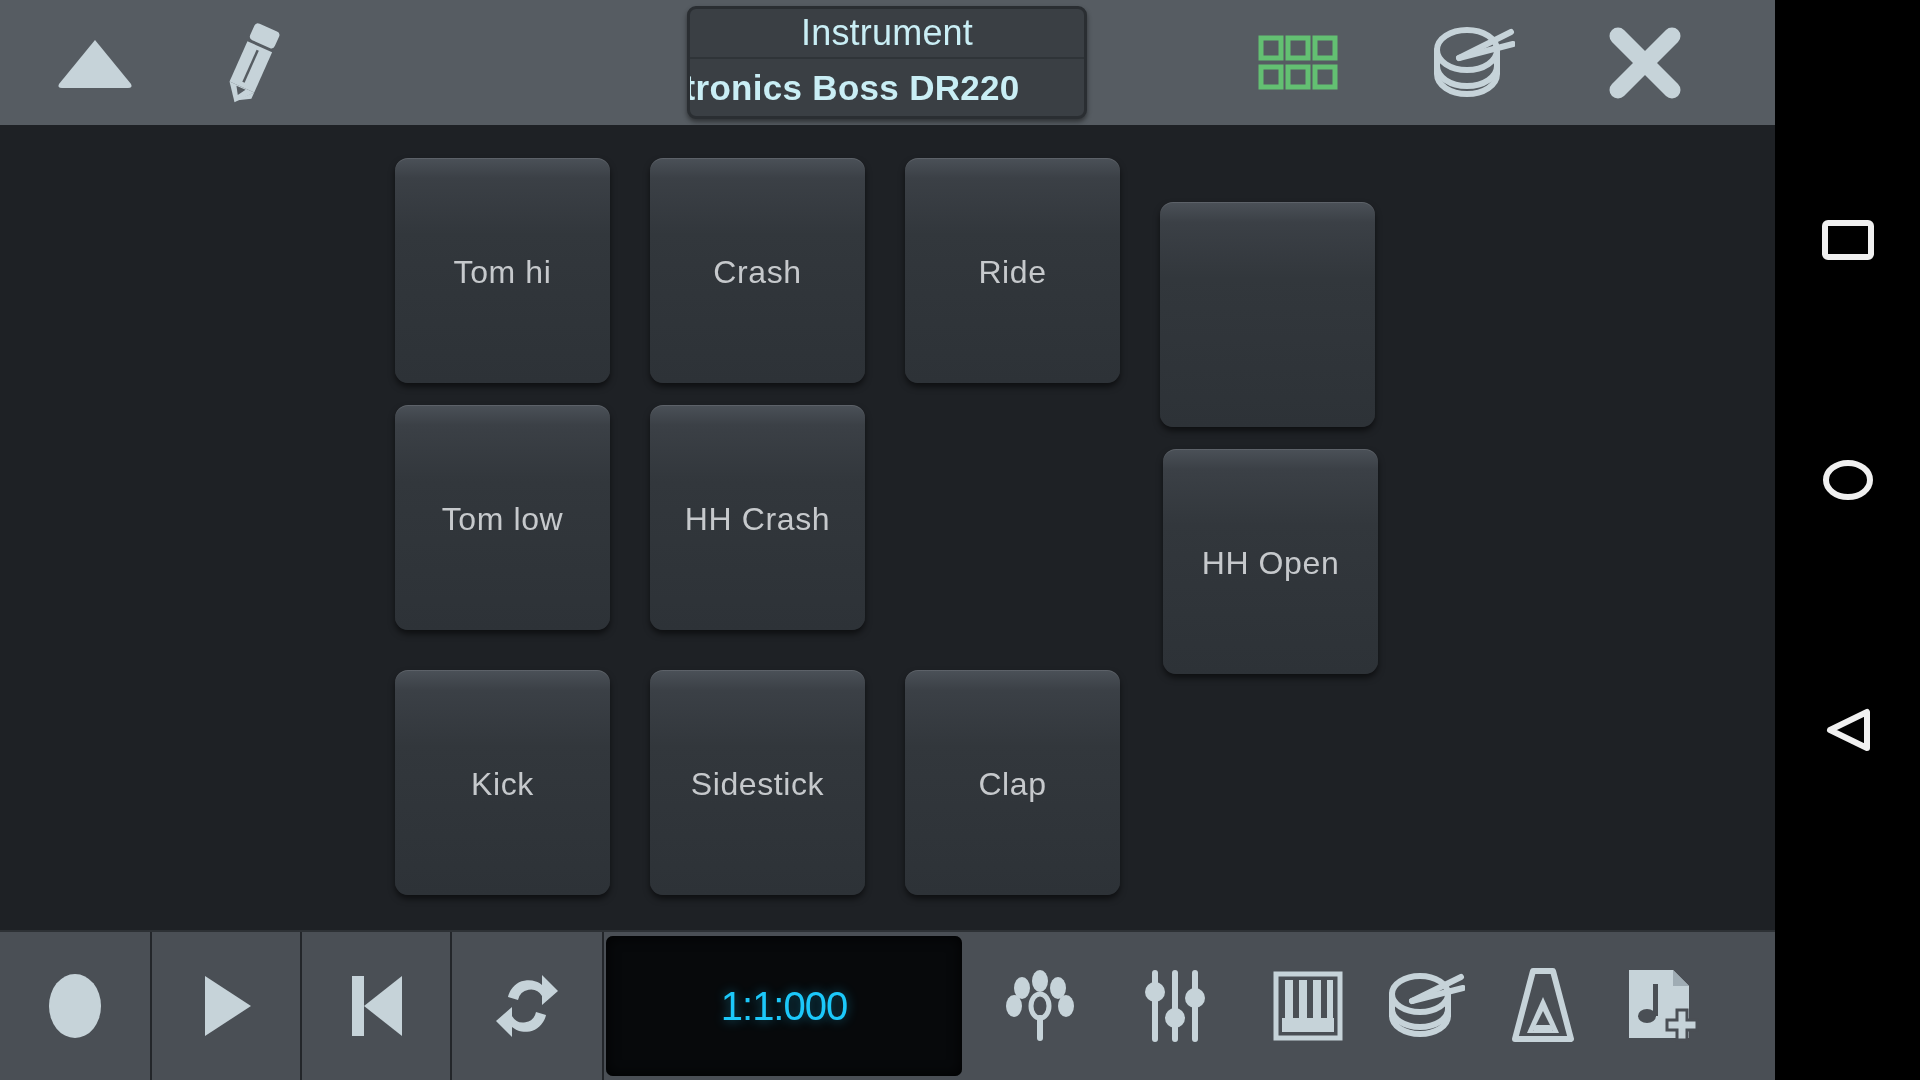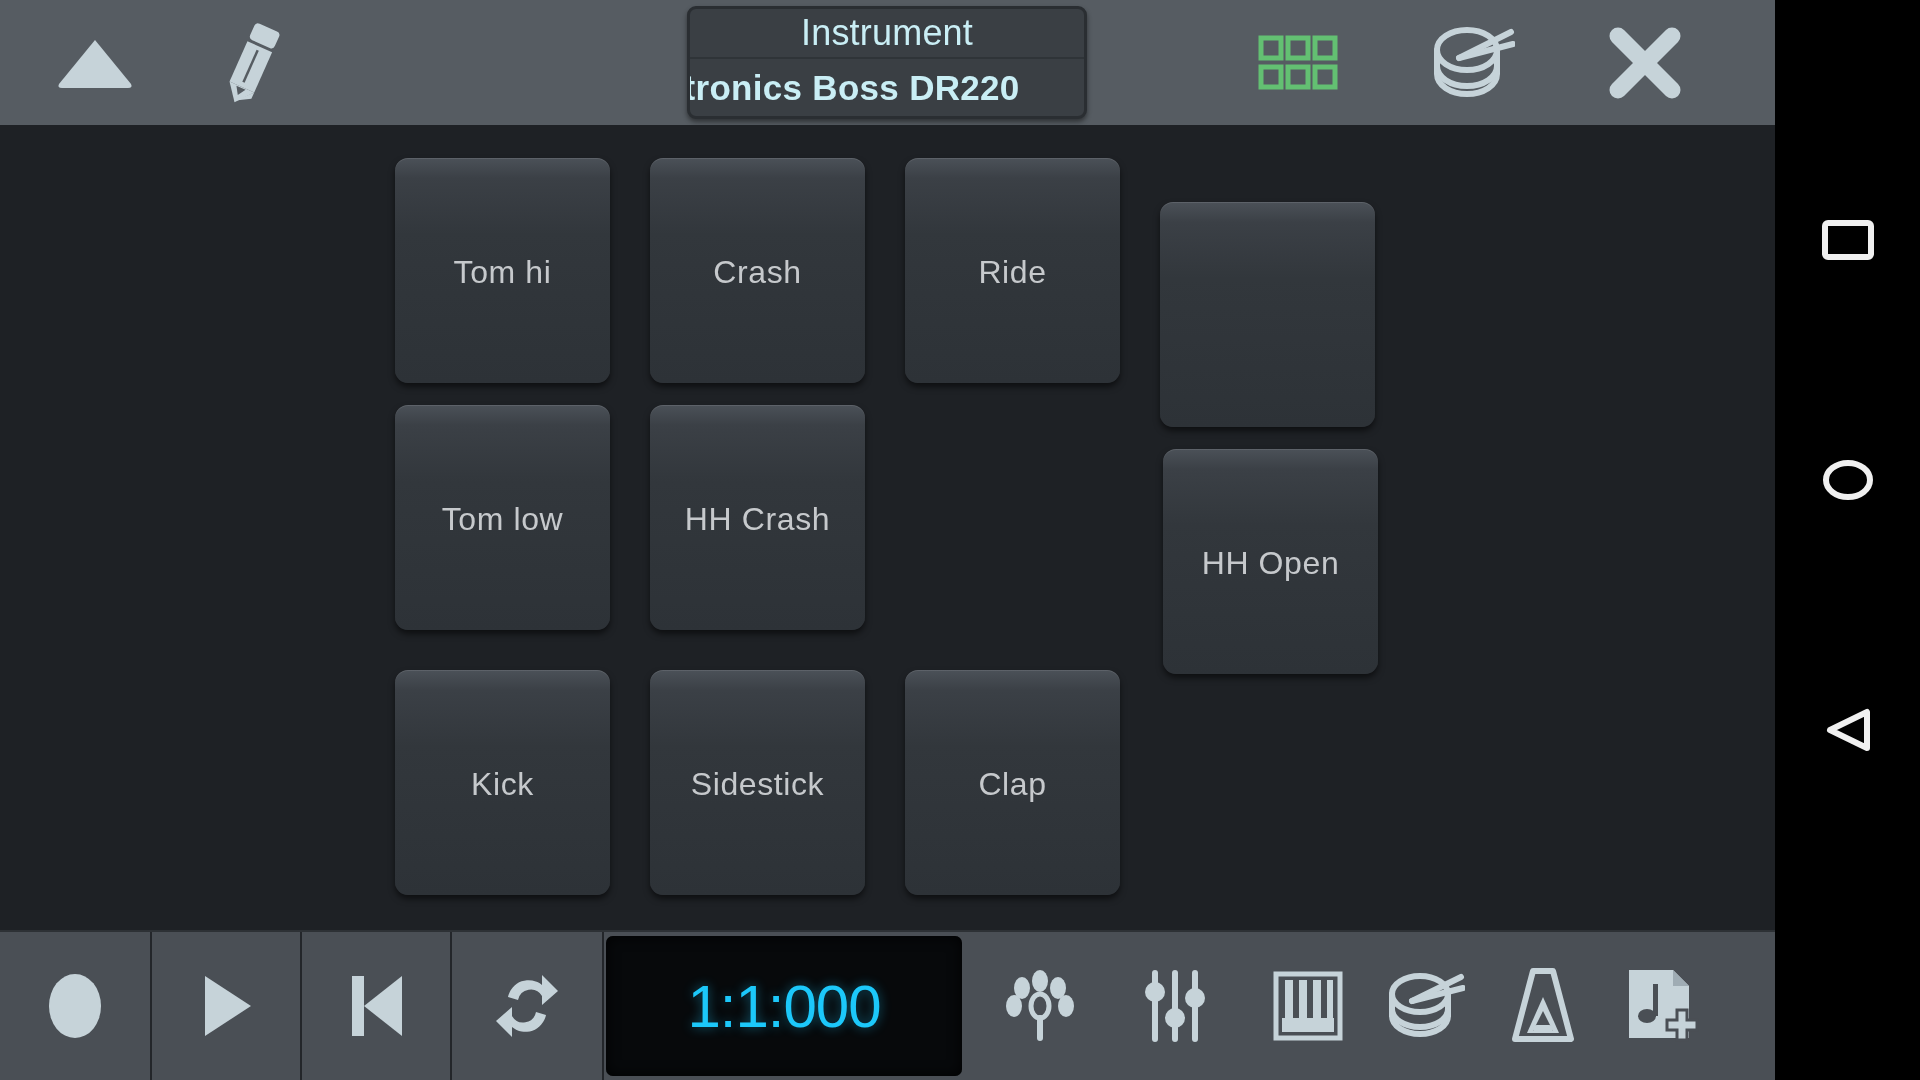--- a/index.html
+++ b/index.html
@@ -127,21 +127,21 @@
   #timecode-display {
     position:absolute; left:606px; top:4px;
     width:356px; height:140px;
     background:#07090b;
     border-radius:7px;
     display:flex; align-items:center; justify-content:center;
     box-shadow:inset 0 0 14px rgba(0,0,0,.9);
   }
   #timecode-text {
     color:#1cc8fa;
-    font-size:60px;
+    font-size:40px;
     letter-spacing:-1px;
     text-shadow:0 0 12px rgba(28,200,250,.45);
   }
 
   .tool-btn {
     position:absolute; top:0;
     width:130px; height:148px;
     display:flex; align-items:center; justify-content:center;
   }
   #tool-0 { left:975px; }

